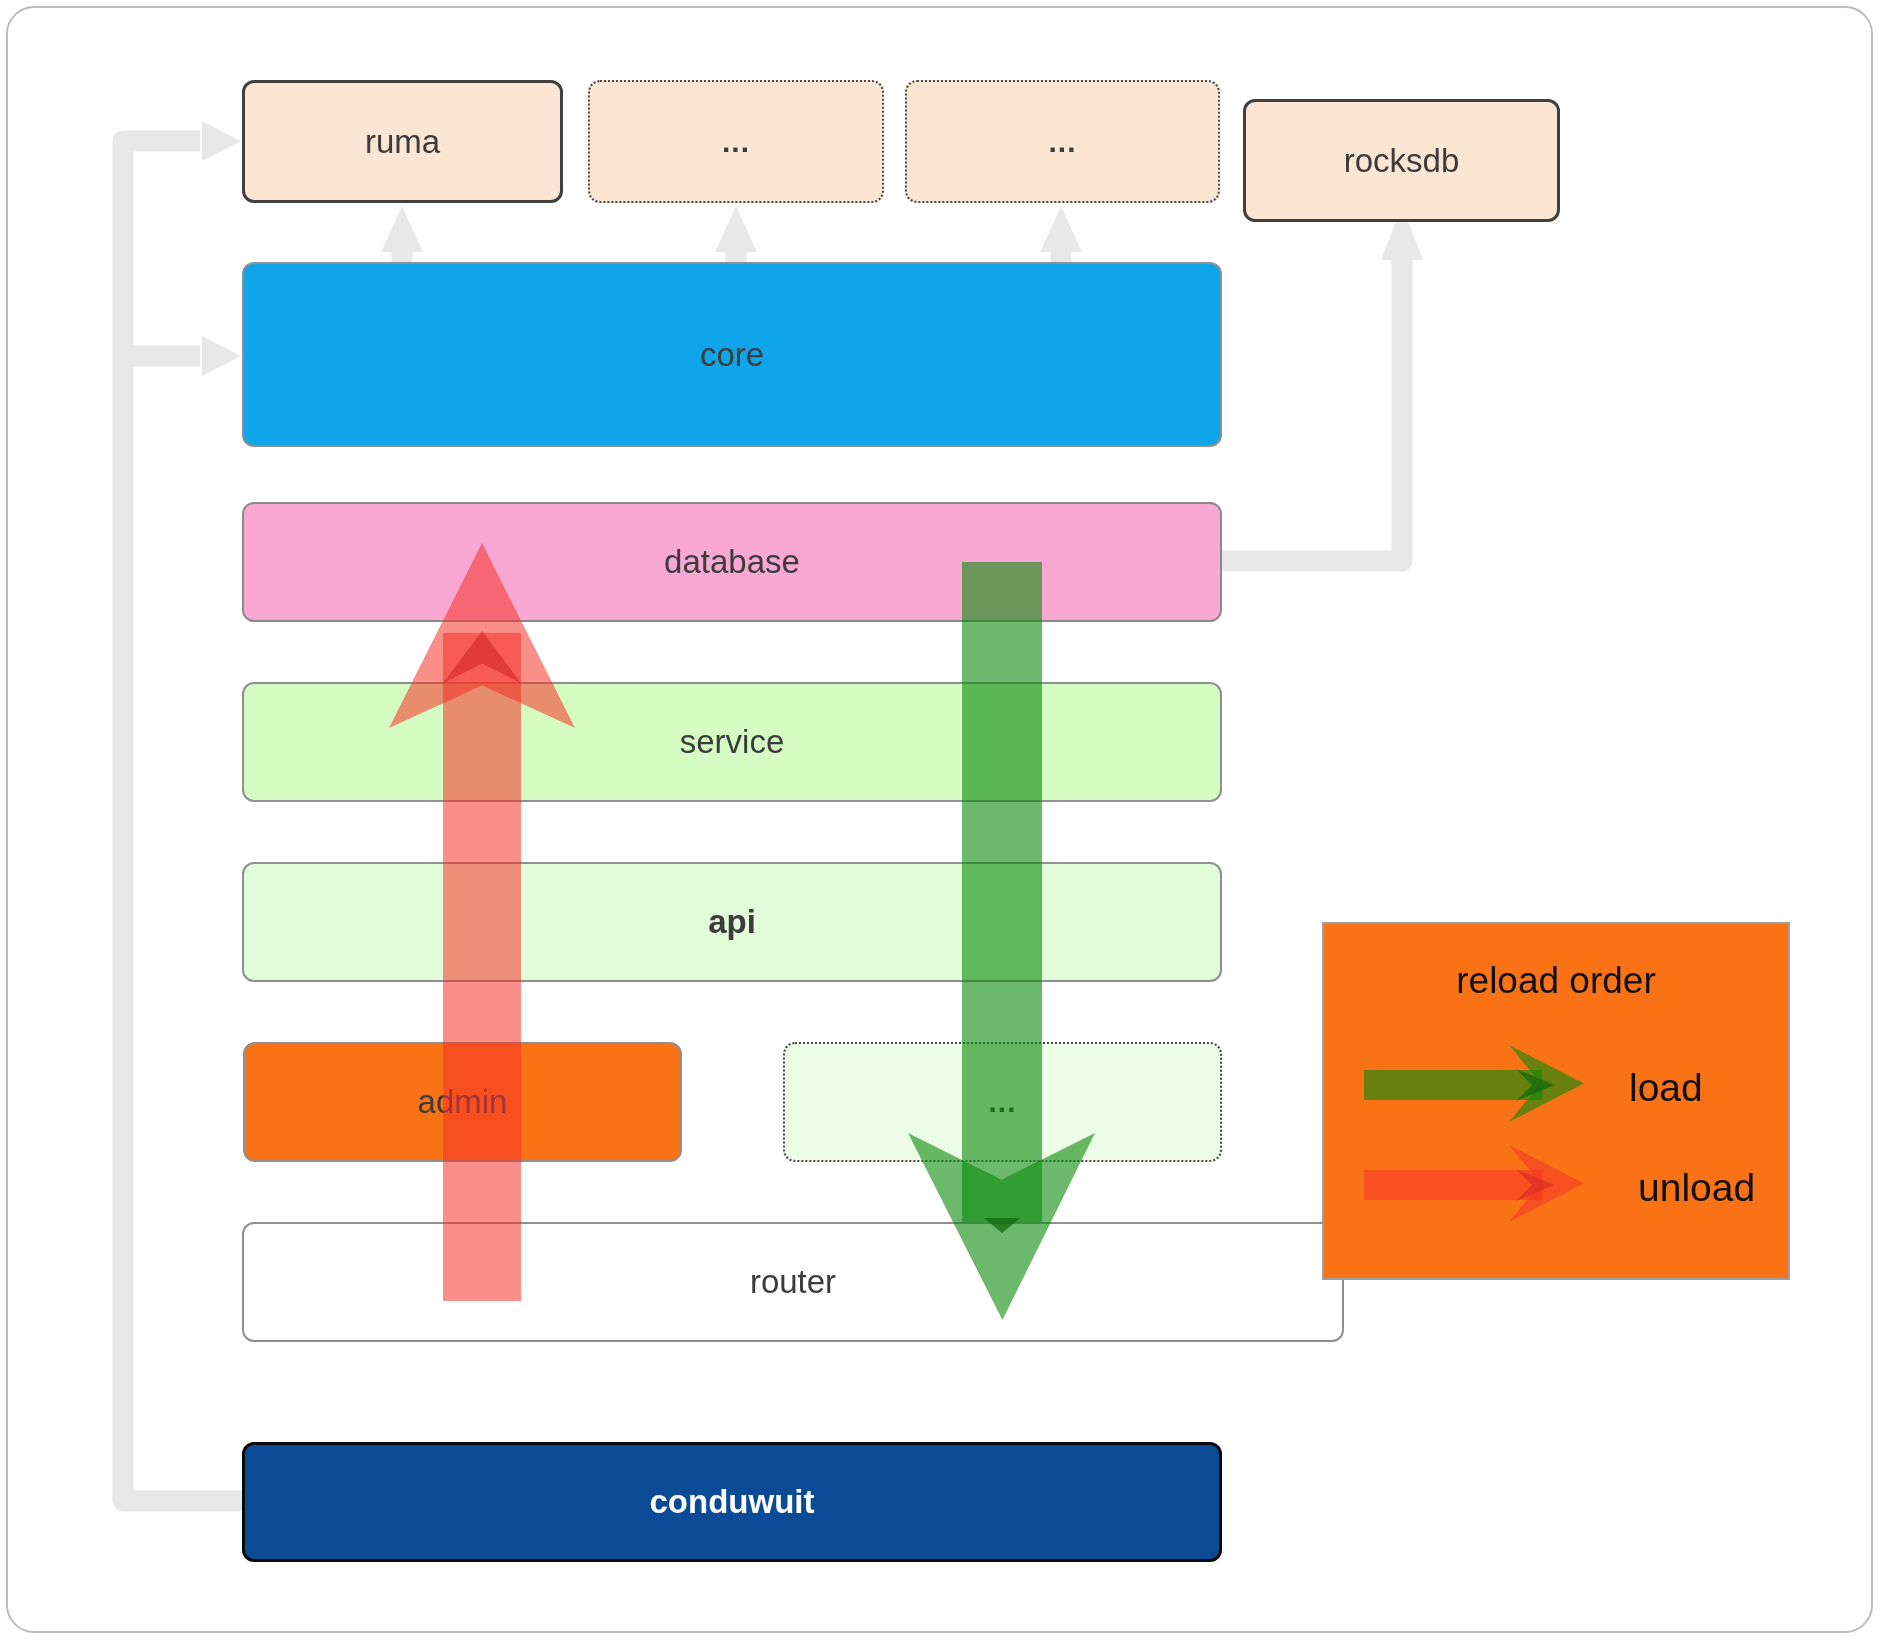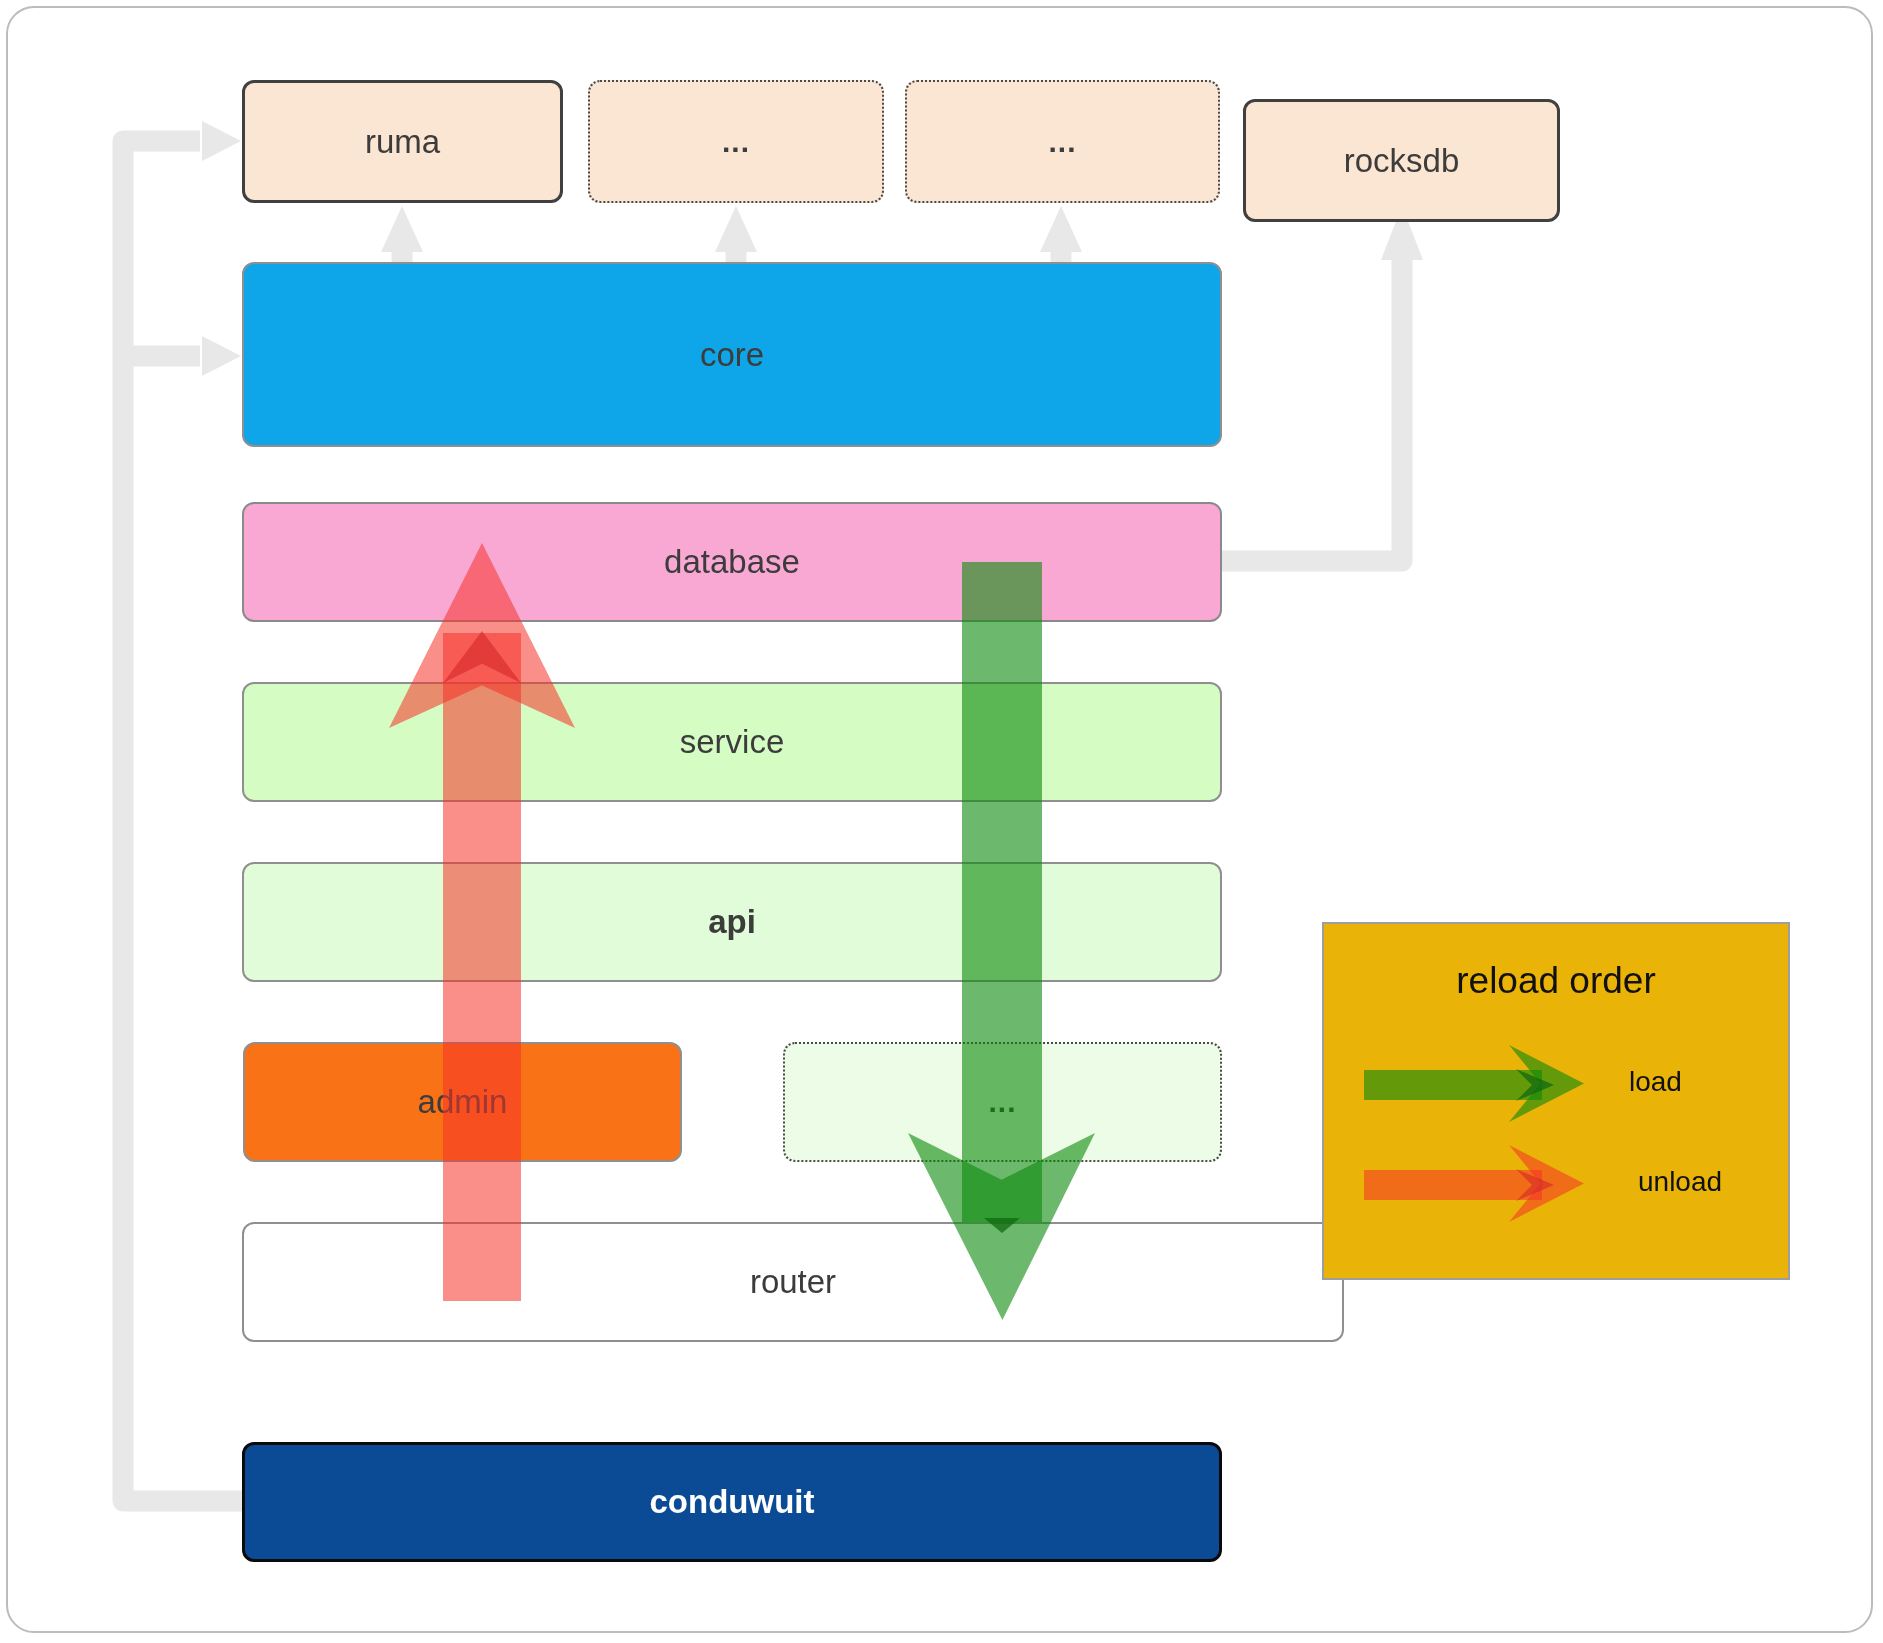--- a/index.html
+++ b/index.html
@@ -37,28 +37,28 @@
   .green-fill{background:rgba(10,137,10,0.60);}
   .green-marker{background:rgba(15,105,15,0.75);}
   .chev-up{clip-path:polygon(50% 0,100% 100%,50% 77%,0 100%);}
   .chev-up-sm{clip-path:polygon(50% 0,100% 100%,50% 63%,0 100%);}
   .chev-down{clip-path:polygon(0 0,50% 25%,100% 0,50.5% 100%);}
   .tri-down{clip-path:polygon(0 0,100% 0,50% 100%);}
   .chev-right{clip-path:polygon(100% 50%,0 0,42% 50%,0 100%);}
   
   #legend{
     position:absolute;left:1322px;top:922px;width:468px;height:358px;
-    background:#eab308;border:2px solid #9e9e9e;box-sizing:border-box;z-index:4;
+    background:#f97316;border:2px solid #9e9e9e;box-sizing:border-box;z-index:4;
   }
   #legend .title{
     position:absolute;left:0;right:0;top:36px;text-align:center;
     font-size:37px;color:#111111;
   }
   .legend-arrow{position:absolute;width:220px;height:77px;}
-  .legend-label{position:absolute;font-size:28px;color:#111111;}
+  .legend-label{position:absolute;font-size:39px;color:#111111;}
 </style>
 </head>
 <body>
 
 <div id="canvas">
   <div id="frame"></div>
 
   <svg class="connectors" width="1883" height="1643" viewBox="0 0 1883 1643">
 
     <path d="M243 1501 H123 V141 H200" stroke="#e8e8e8" stroke-width="21" fill="none" stroke-linejoin="round"></path>

